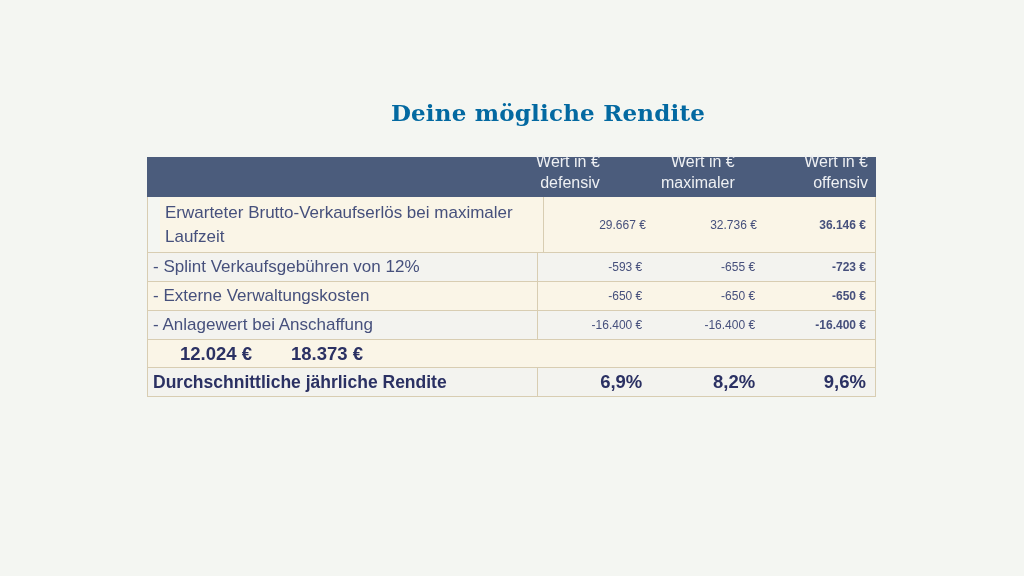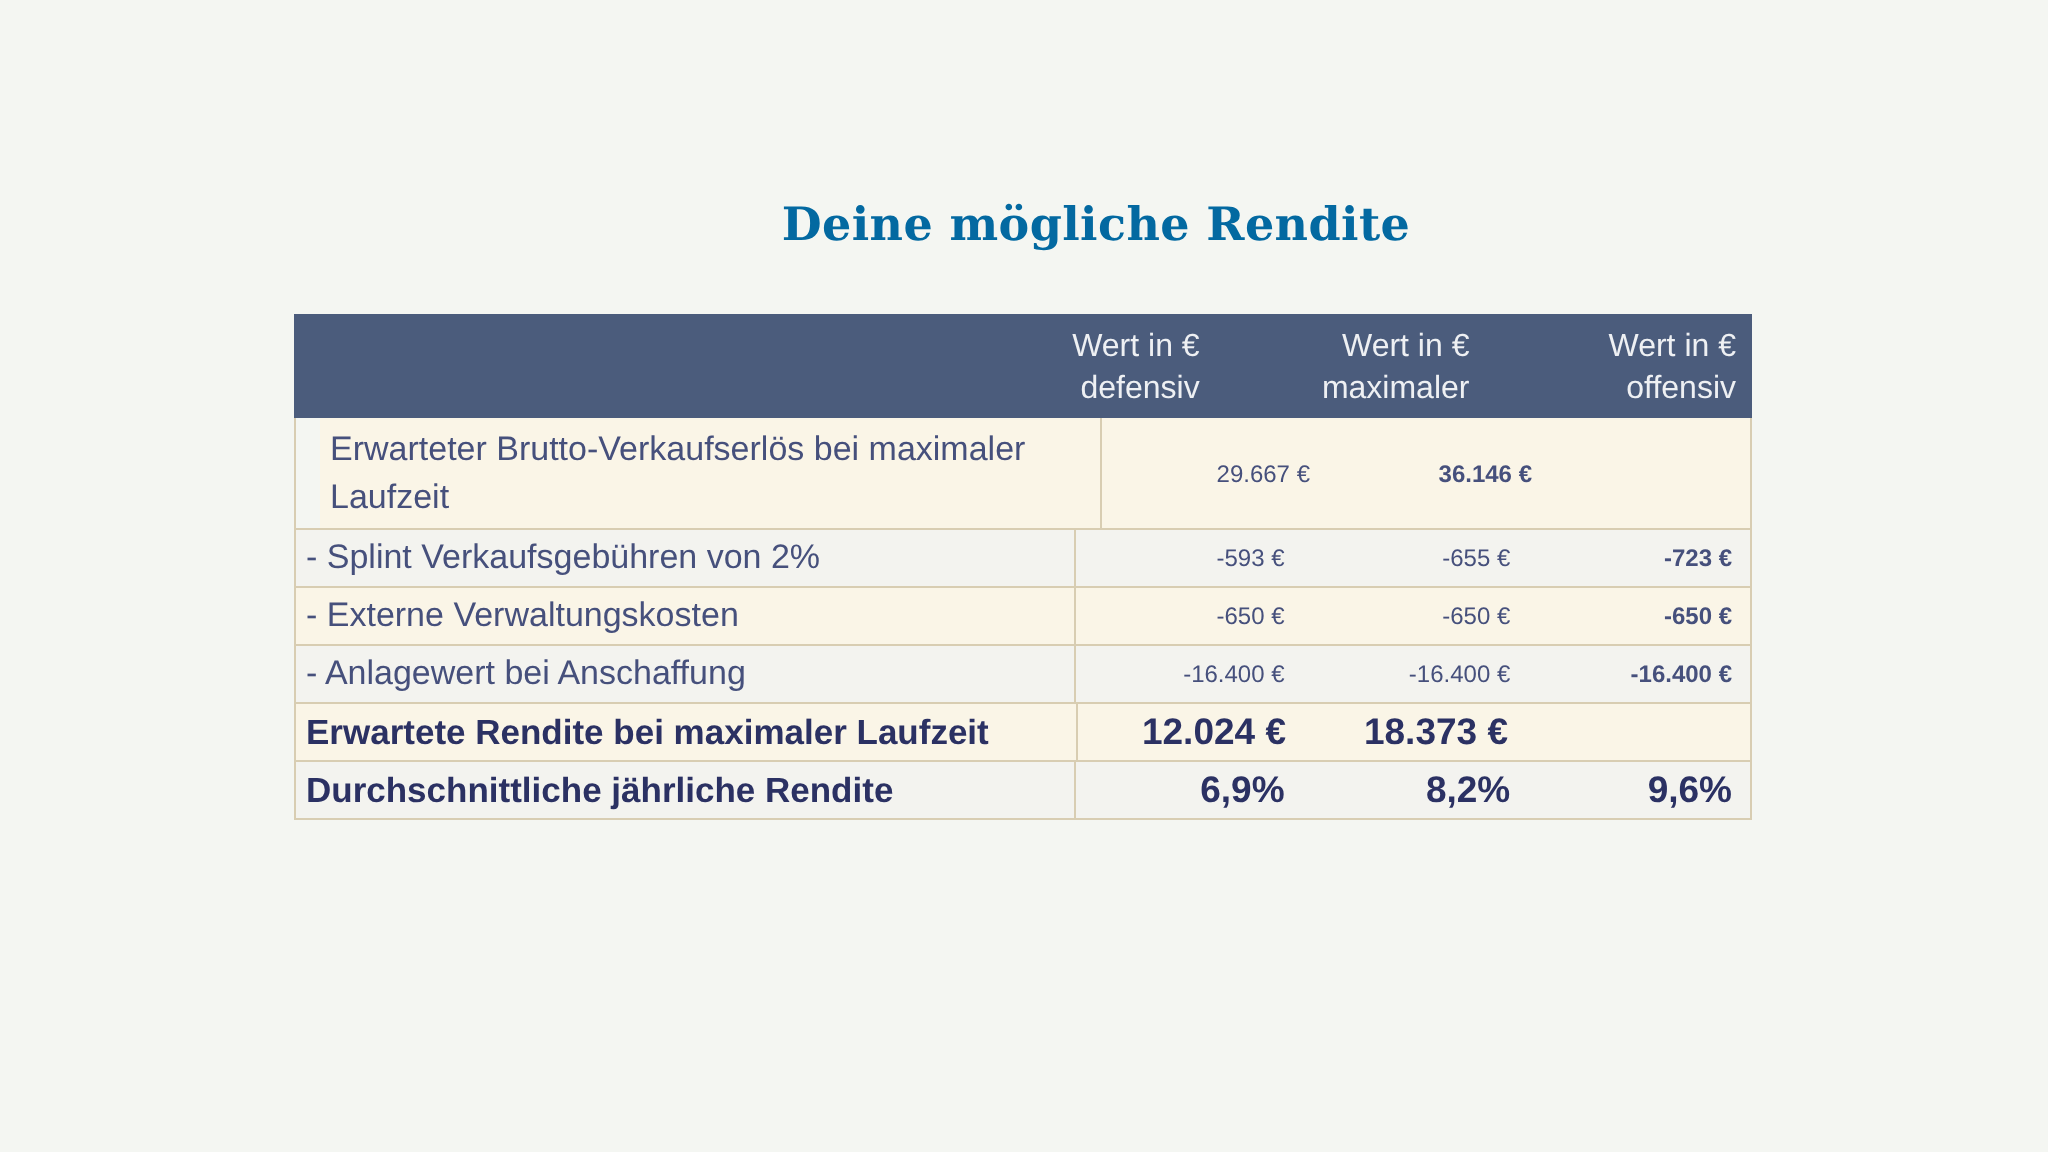--- a/index.html
+++ b/index.html
@@ -31,21 +31,21 @@
   }
   .table {
     position: absolute;
     left: 147px;
     top: 157px;
     width: 729px;
     box-sizing: border-box;
   }
   .thead {
     display: flex;
-    height: 52px;
+    height: 40px;
     background: #4b5c7c;
     color: #eef0f3;
     box-sizing: border-box;
     gap: 40px;
   }
   .thead .hcell {
     box-sizing: border-box;
     display: flex;
     flex-direction: column;
     justify-content: flex-end;
@@ -122,42 +122,42 @@
       <div class="hcell col-v-last">
         <span>Wert in €</span>
         <span>offensiv</span>
       </div>
     </div>
 
     <div class="tbody">
         <div class="trow">
           <div class="tcell label">Erwarteter Brutto-Verkaufserlös bei maximaler Laufzeit</div>
           <div class="tcell value">29.667 €</div>
+          <div class="tcell value">32.736 €</div>
           <div class="tcell value">36.146 €</div>
         </div>
         <div class="trow">
-          <div class="tcell label">- Splint Verkaufsgebühren von 2%</div>
+          <div class="tcell label">- Splint Verkaufsgebühren von 12%</div>
           <div class="tcell value">-593 €</div>
           <div class="tcell value">-655 €</div>
           <div class="tcell value">-723 €</div>
         </div>
         <div class="trow">
           <div class="tcell label">- Externe Verwaltungskosten</div>
           <div class="tcell value">-650 €</div>
           <div class="tcell value">-650 €</div>
           <div class="tcell value">-650 €</div>
         </div>
         <div class="trow">
           <div class="tcell label">- Anlagewert bei Anschaffung</div>
           <div class="tcell value">-16.400 €</div>
           <div class="tcell value">-16.400 €</div>
           <div class="tcell value">-16.400 €</div>
         </div>
         <div class="trow bold">
-          <div class="tcell label">Erwartete Rendite bei maximaler Laufzeit</div>
           <div class="tcell value">12.024 €</div>
           <div class="tcell value">18.373 €</div>
         </div>
         <div class="trow bold">
           <div class="tcell label">Durchschnittliche jährliche Rendite</div>
           <div class="tcell value">6,9%</div>
           <div class="tcell value">8,2%</div>
           <div class="tcell value">9,6%</div>
         </div>
       </div>

